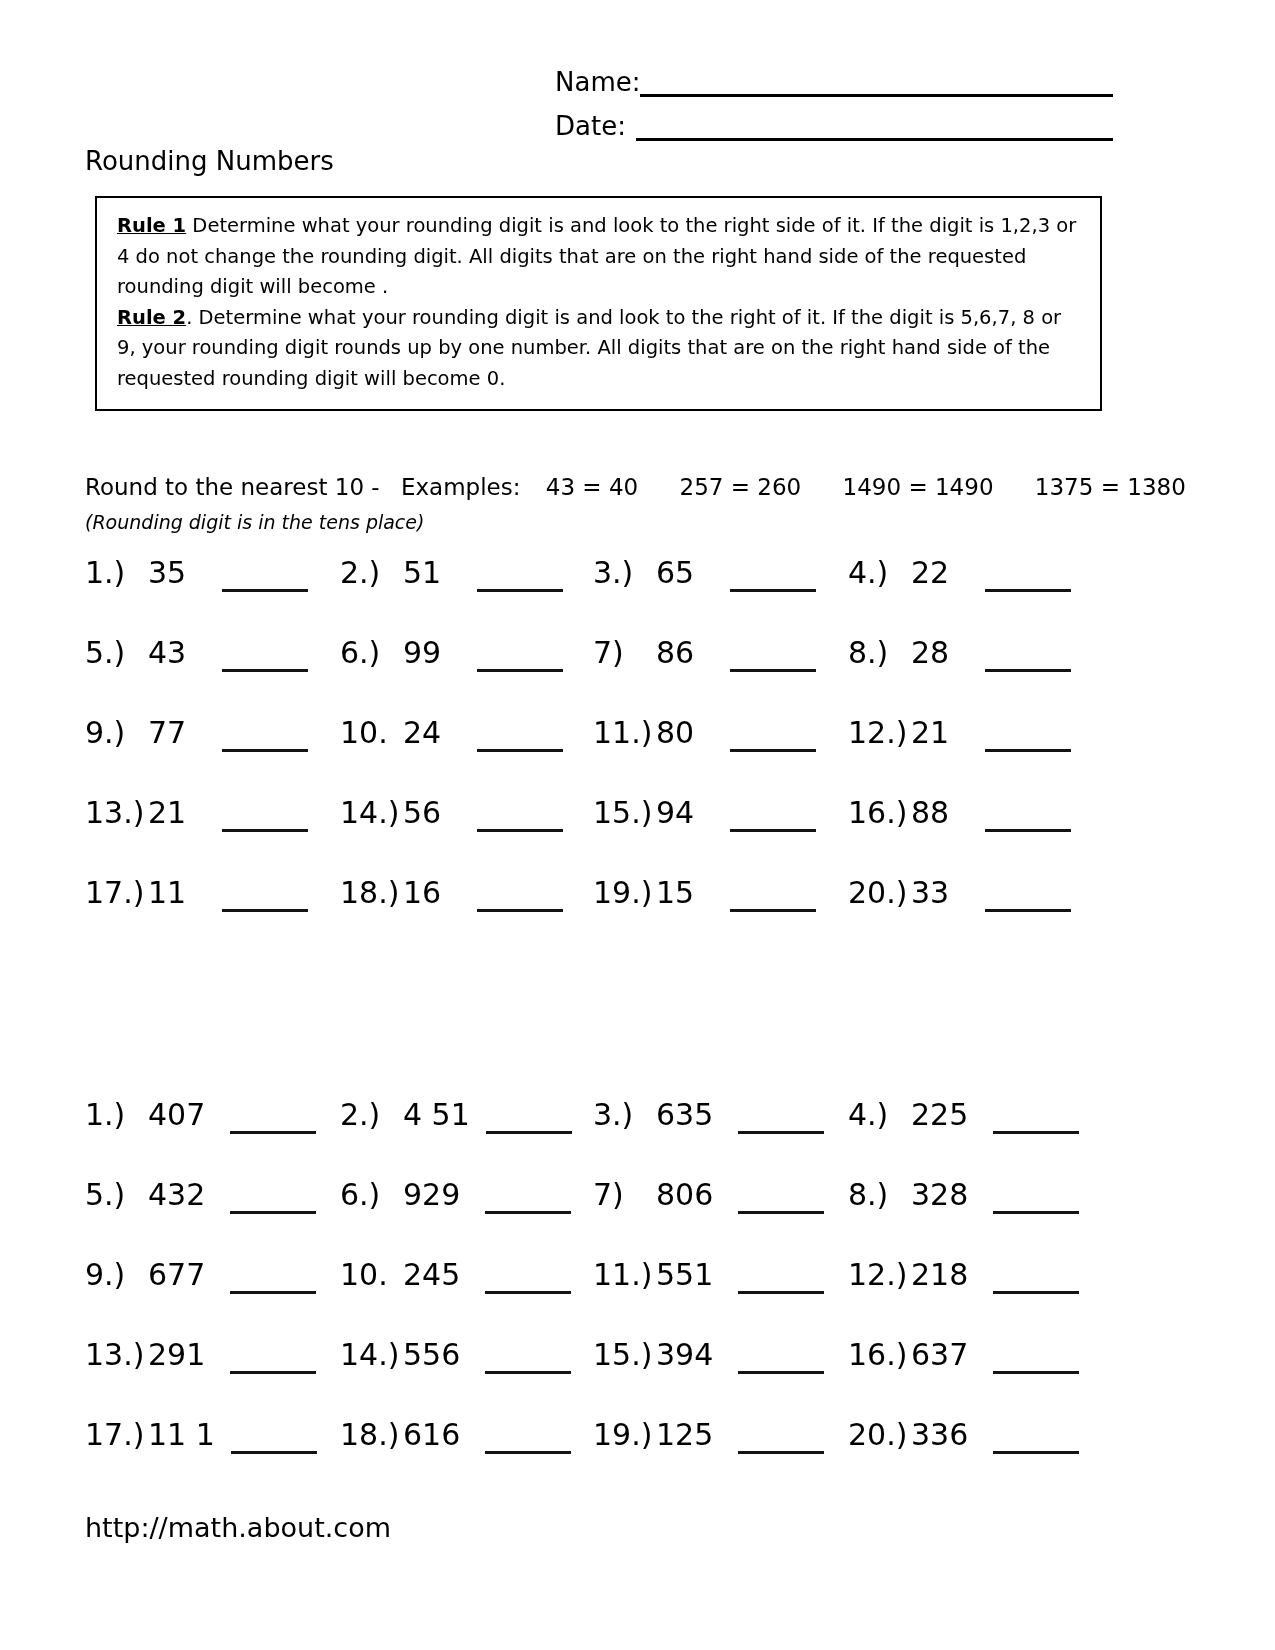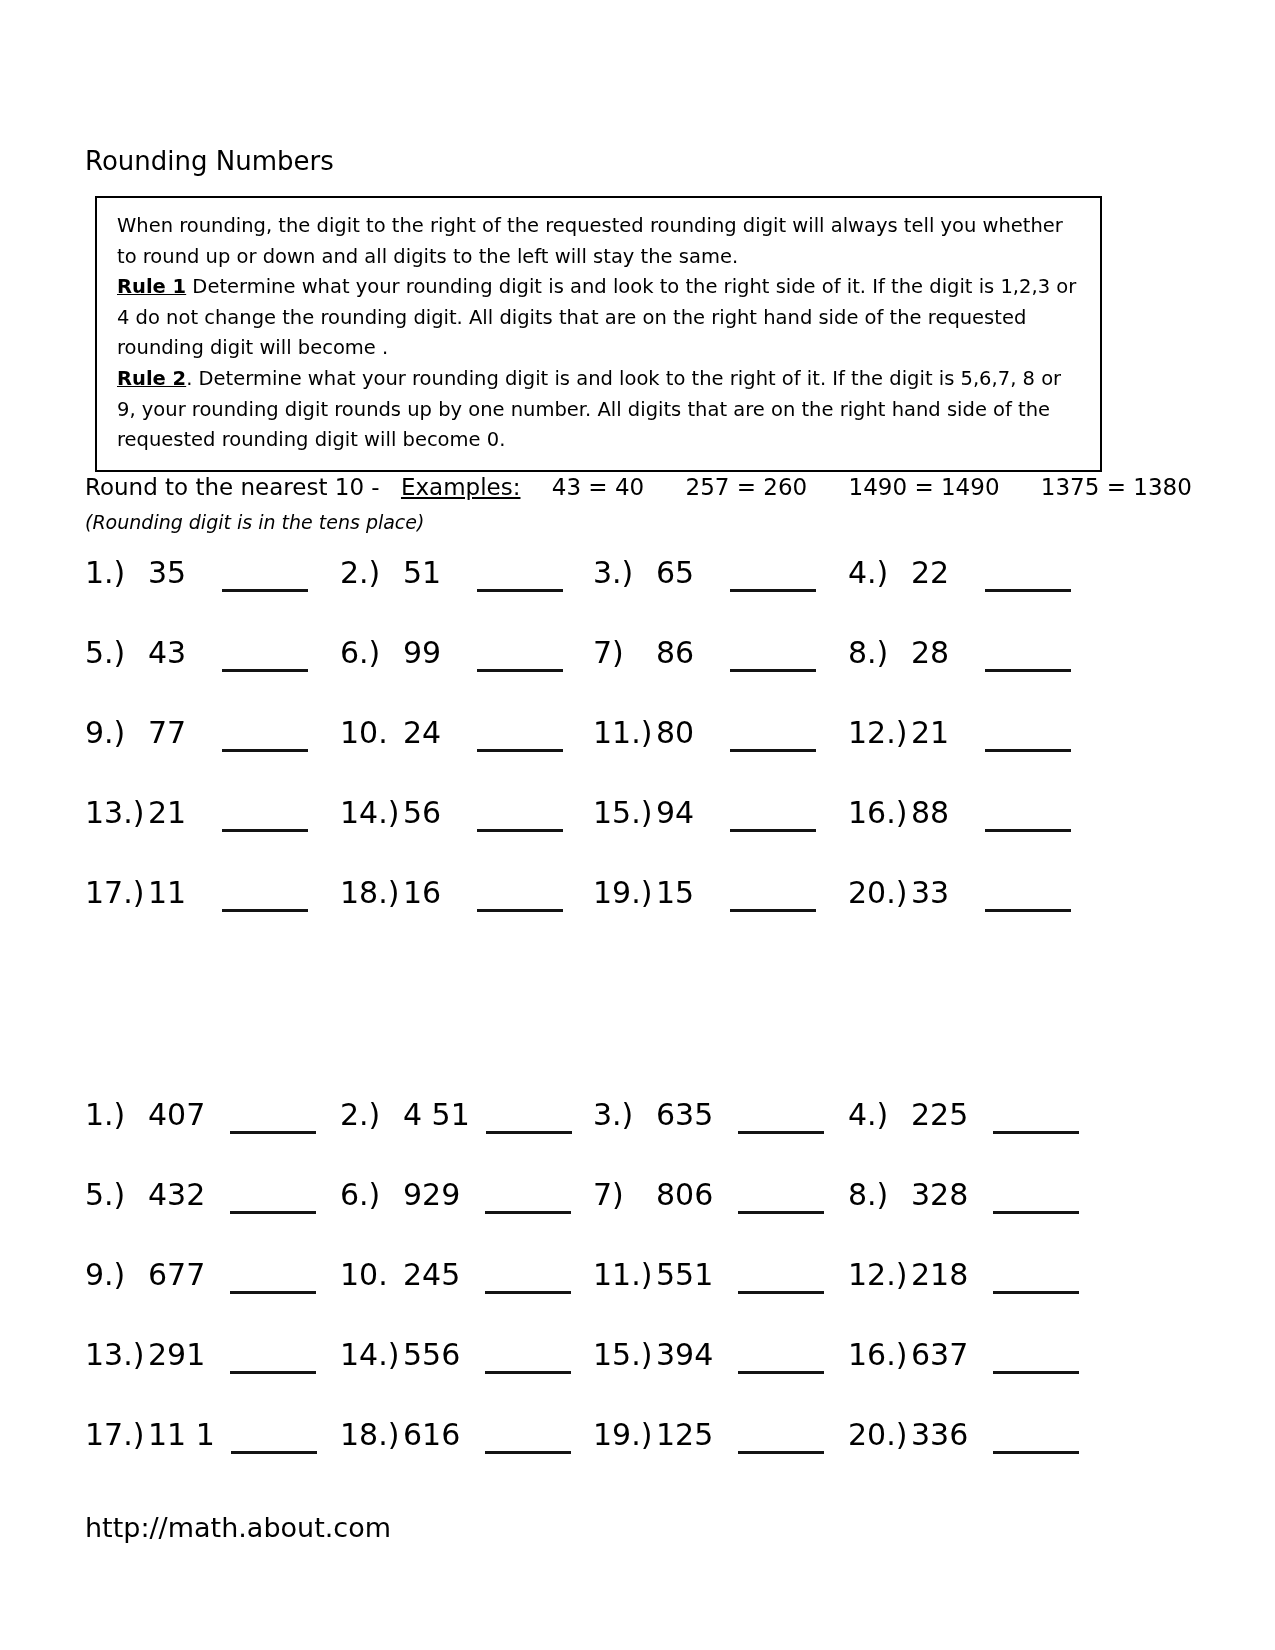--- a/index.html
+++ b/index.html
@@ -28,21 +28,21 @@
     border:2px solid #000;
     padding:13px 20px 14px 20px;
     font-size:19.5px;line-height:1.57;
   }
   .rules-box p{margin:0;}
   .rule-label{font-weight:bold;text-decoration:underline;text-align:right;}
 
   
   .examples-row{position:absolute;top:474px;left:85px;width:1100px;font-size:23px;white-space:nowrap;}
   .examples-heading{margin-right:14px;}
-  .examples-label{margin-right:24px;text-decoration:underline;}
+  .examples-label{margin-right:18px;}
   .example-item{margin-right:34px;text-align:center;}
   .sub-note{position:absolute;top:511px;left:85px;font-size:19px;font-style:italic;}
 
   
   .problems{position:absolute;left:85px;width:1110px;}
   .problems-1{top:556px;}
   .problems-2{top:1098px;}
   .prow{display:grid;grid-template-columns:255px 253px 255px 1fr;height:80px;}
   .pcell{display:flex;align-items:baseline;font-size:30px;line-height:1.15;white-space:pre;}
   .plabel{min-width:63px;}
@@ -56,25 +56,34 @@
   .sec2-title{position:absolute;top:1035px;left:96px;font-size:26px;}
 
   
   .footer-url{position:absolute;top:1512px;left:85px;font-size:27px;}
 </style>
 </head>
 <body>
 
 <div class="page">
 
+  <div class="id-block">
+    <div class="field-row">
+      <span class="field-label">Name:</span>
+      <span class="field-line"></span>
+    </div>
+    <div class="field-row">
+      <span class="field-label">Date:</span>
+      <span class="field-line date-line"></span>
+    </div>
+  </div>
 
   <div class="doc-title">Rounding Numbers</div>
 
   <div class="rules-box">
-    <p>When rounding, the digit to the right of the requested rounding digit will always tell you whether to round up or down and all digits to the left will stay the same.</p>
     <p><span class="rule-label">Rule 1</span><span> Determine what your rounding digit is and look to the right side of it. If the digit is 1,2,3 or 4 do not change the rounding digit. All digits that are on the right hand side of the requested rounding digit will become .</span></p>
     <p><span class="rule-label">Rule 2</span><span>. Determine what your rounding digit is and look to the right of it. If the digit is 5,6,7, 8 or 9, your rounding digit rounds up by one number. All digits that are on the right hand side of the requested rounding digit will become 0.</span></p>
   </div>
 
   <div class="examples-row">
     <span class="examples-heading">Round to the nearest 10 -</span>
     <span class="examples-label">Examples:</span>
     <span class="example-item">43 = 40</span>
     <span class="example-item">257 =  260</span>
     <span class="example-item">1490 = 1490</span>

